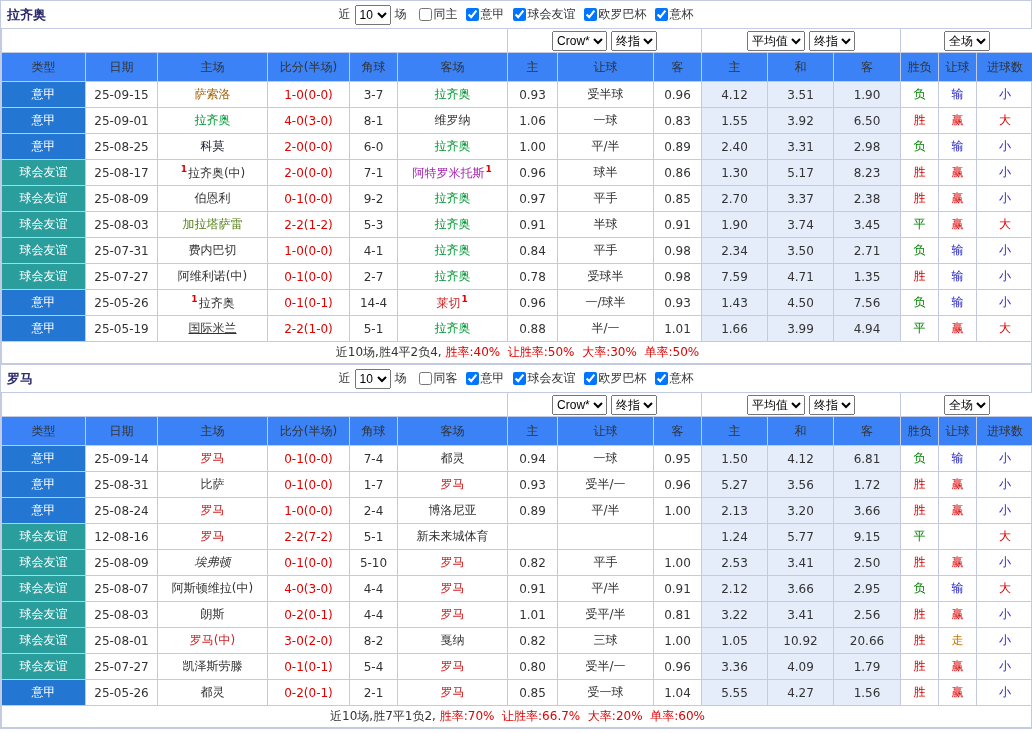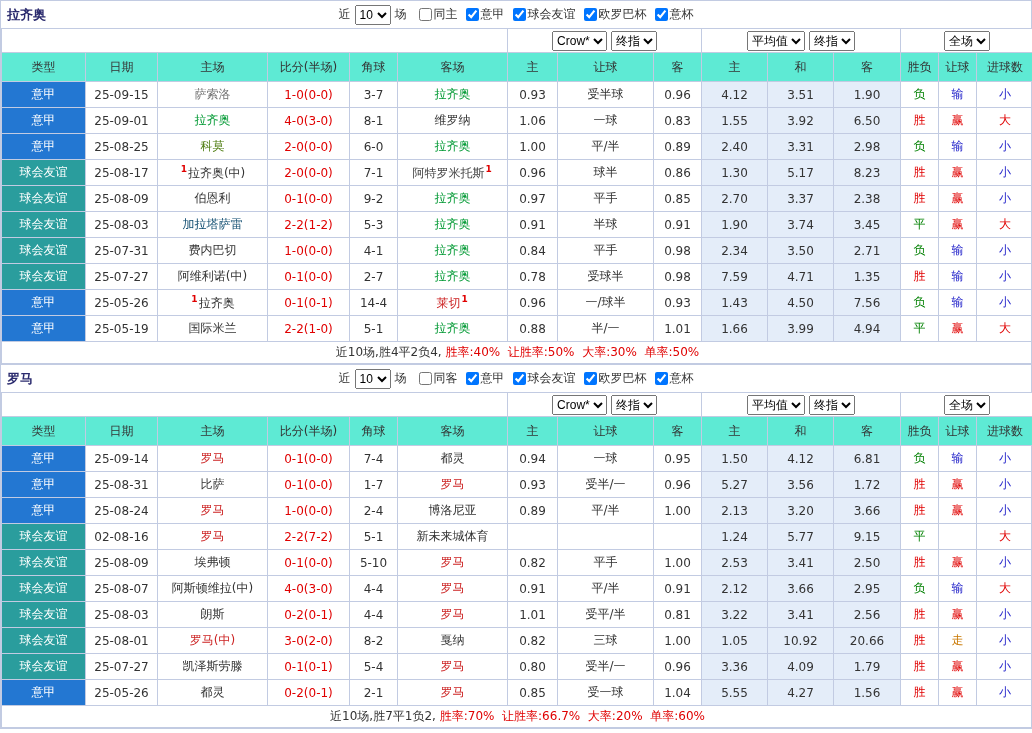--- a/index.html
+++ b/index.html
@@ -26,21 +26,21 @@
   .filters { display:flex; align-items:center; gap:4px; }
   select { font-size:12px; height:20px; }
   .flt { display:inline-flex; align-items:center; gap:2px; margin-left:8px; cursor:pointer; }
   .flt input { width:13px; height:13px; margin:0; }
   table { width:1032px; border-collapse:collapse; table-layout:fixed; }
   td, th {
     border:1px solid #C2CBE2; text-align:center; padding:0 2px;
     height:26px; overflow:hidden; white-space:nowrap; font-size:12px; font-weight:normal;
   }
   thead .selrow td { height:24px; background:#fff; }
-  thead .colhead th { background:#5eead4; height:29px; }
+  thead .colhead th { background:#3b82f6; height:29px; }
   .typecell { color:#fff; }
   .avgbg { background:#E4EDF9; }
   .card { color:#E00000; font-size:9px; vertical-align:super; font-weight:bold; padding:0 1px; }
   tfoot td { height:22px; white-space:pre; }
   .red { color:#E00000; }
 </style>
 </head>
 <body>
 
 <div class="page">
@@ -119,21 +119,21 @@
           <th>客</th>
           <th>胜负</th>
           <th>让球</th>
           <th>进球数</th>
         </tr>
       </thead>
       <tbody>
           <tr>
             <td class="typecell" style="background: rgb(35, 119, 210);">意甲</td>
             <td>25-09-15</td>
-            <td><span style="color: #737373;">萨索洛</span></td>
+            <td><span style="color: #a16207;">萨索洛</span></td>
             <td style="color: rgb(224, 0, 0);">1-0(0-0)</td>
             <td>3-7</td>
             <td><span style="color: rgb(0, 153, 51);">拉齐奥</span></td>
             <td>0.93</td>
             <td>受半球</td>
             <td>0.96</td>
             <td class="avgbg">4.12</td>
             <td class="avgbg">3.51</td>
             <td class="avgbg">1.90</td>
             <td style="color: rgb(0, 128, 0);">负</td>
@@ -153,41 +153,41 @@
             <td class="avgbg">1.55</td>
             <td class="avgbg">3.92</td>
             <td class="avgbg">6.50</td>
             <td style="color: rgb(224, 0, 0);">胜</td>
             <td style="color: rgb(224, 0, 0);">赢</td>
             <td style="color: rgb(224, 0, 0);">大</td>
           </tr>
           <tr>
             <td class="typecell" style="background: rgb(35, 119, 210);">意甲</td>
             <td>25-08-25</td>
-            <td><span style="color: #4d7c0f;">科莫</span></td>
+            <td><span style="color: #0f172a;">科莫</span></td>
             <td style="color: rgb(224, 0, 0);">2-0(0-0)</td>
             <td>6-0</td>
             <td><span style="color: rgb(0, 153, 51);">拉齐奥</span></td>
             <td>1.00</td>
             <td>平/半</td>
             <td>0.89</td>
             <td class="avgbg">2.40</td>
             <td class="avgbg">3.31</td>
             <td class="avgbg">2.98</td>
             <td style="color: rgb(0, 128, 0);">负</td>
             <td style="color: rgb(29, 29, 200);">输</td>
             <td style="color: rgb(29, 29, 200);">小</td>
           </tr>
           <tr>
             <td class="typecell" style="background: rgb(42, 157, 157);">球会友谊</td>
             <td>25-08-17</td>
             <td><span class="card" style="color: rgb(224, 0, 0);">1</span><span style="color: rgb(51, 51, 51);">拉齐奥(中)</span></td>
             <td style="color: rgb(224, 0, 0);">2-0(0-0)</td>
             <td>7-1</td>
-            <td><span style="color: #404040;">阿特罗米托斯</span><span class="card" style="color: rgb(224, 0, 0);">1</span></td>
+            <td><span style="color: #a21caf;">阿特罗米托斯</span><span class="card" style="color: rgb(224, 0, 0);">1</span></td>
             <td>0.96</td>
             <td>球半</td>
             <td>0.86</td>
             <td class="avgbg">1.30</td>
             <td class="avgbg">5.17</td>
             <td class="avgbg">8.23</td>
             <td style="color: rgb(224, 0, 0);">胜</td>
             <td style="color: rgb(224, 0, 0);">赢</td>
             <td style="color: rgb(29, 29, 200);">小</td>
           </tr>
@@ -204,21 +204,21 @@
             <td class="avgbg">2.70</td>
             <td class="avgbg">3.37</td>
             <td class="avgbg">2.38</td>
             <td style="color: rgb(224, 0, 0);">胜</td>
             <td style="color: rgb(224, 0, 0);">赢</td>
             <td style="color: rgb(29, 29, 200);">小</td>
           </tr>
           <tr>
             <td class="typecell" style="background: rgb(42, 157, 157);">球会友谊</td>
             <td>25-08-03</td>
-            <td><span style="color: #0c4a6e;">加拉塔萨雷</span></td>
+            <td><span style="color: #4d7c0f;">加拉塔萨雷</span></td>
             <td style="color: rgb(224, 0, 0);">2-2(1-2)</td>
             <td>5-3</td>
             <td><span style="color: rgb(0, 153, 51);">拉齐奥</span></td>
             <td>0.91</td>
             <td>半球</td>
             <td>0.91</td>
             <td class="avgbg">1.90</td>
             <td class="avgbg">3.74</td>
             <td class="avgbg">3.45</td>
             <td style="color: rgb(0, 128, 0);">平</td>
@@ -272,21 +272,21 @@
             <td class="avgbg">1.43</td>
             <td class="avgbg">4.50</td>
             <td class="avgbg">7.56</td>
             <td style="color: rgb(0, 128, 0);">负</td>
             <td style="color: rgb(29, 29, 200);">输</td>
             <td style="color: rgb(29, 29, 200);">小</td>
           </tr>
           <tr>
             <td class="typecell" style="background: rgb(35, 119, 210);">意甲</td>
             <td>25-05-19</td>
-            <td><span style="color: rgb(51, 51, 51);">国际米兰</span></td>
+            <td><span style="color: rgb(51, 51, 51); text-decoration: underline;">国际米兰</span></td>
             <td style="color: rgb(224, 0, 0);">2-2(1-0)</td>
             <td>5-1</td>
             <td><span style="color: rgb(0, 153, 51);">拉齐奥</span></td>
             <td>0.88</td>
             <td>半/一</td>
             <td>1.01</td>
             <td class="avgbg">1.66</td>
             <td class="avgbg">3.99</td>
             <td class="avgbg">4.94</td>
             <td style="color: rgb(0, 128, 0);">平</td>
@@ -425,39 +425,39 @@
             <td>1.00</td>
             <td class="avgbg">2.13</td>
             <td class="avgbg">3.20</td>
             <td class="avgbg">3.66</td>
             <td style="color: rgb(224, 0, 0);">胜</td>
             <td style="color: rgb(224, 0, 0);">赢</td>
             <td style="color: rgb(29, 29, 200);">小</td>
           </tr>
           <tr>
             <td class="typecell" style="background: rgb(42, 157, 157);">球会友谊</td>
-            <td>02-08-16</td>
+            <td>12-08-16</td>
             <td><span style="color: rgb(204, 34, 34);">罗马</span></td>
             <td style="color: rgb(224, 0, 0);">2-2(7-2)</td>
             <td>5-1</td>
             <td><span style="color: rgb(51, 51, 51);">新未来城体育</span></td>
             <td></td>
             <td></td>
             <td></td>
             <td class="avgbg">1.24</td>
             <td class="avgbg">5.77</td>
             <td class="avgbg">9.15</td>
             <td style="color: rgb(0, 128, 0);">平</td>
             <td></td>
             <td style="color: rgb(224, 0, 0);">大</td>
           </tr>
           <tr>
             <td class="typecell" style="background: rgb(42, 157, 157);">球会友谊</td>
             <td>25-08-09</td>
-            <td><span style="color: rgb(51, 51, 51);">埃弗顿</span></td>
+            <td><span style="color: rgb(51, 51, 51); font-style: italic;">埃弗顿</span></td>
             <td style="color: rgb(224, 0, 0);">0-1(0-0)</td>
             <td>5-10</td>
             <td><span style="color: rgb(204, 34, 34);">罗马</span></td>
             <td>0.82</td>
             <td>平手</td>
             <td>1.00</td>
             <td class="avgbg">2.53</td>
             <td class="avgbg">3.41</td>
             <td class="avgbg">2.50</td>
             <td style="color: rgb(224, 0, 0);">胜</td>

